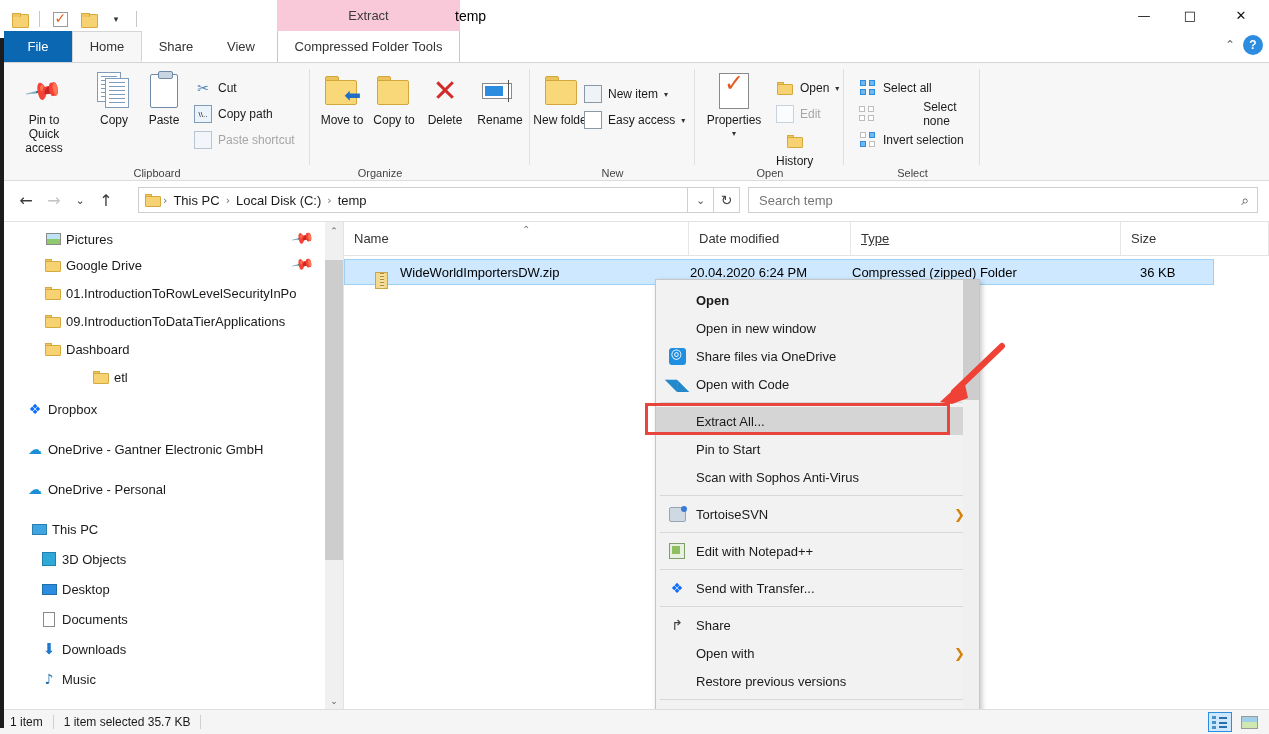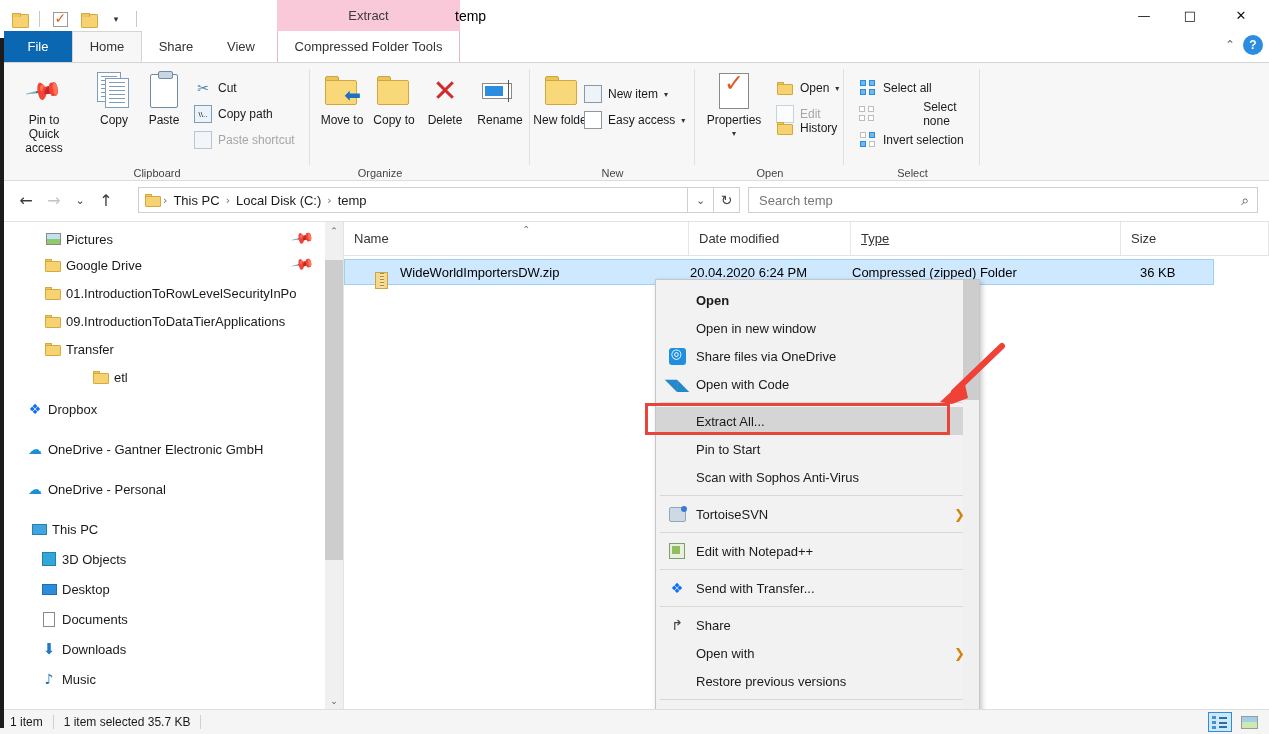--- a/index.html
+++ b/index.html
@@ -472,21 +472,21 @@
               <span class="b"></span>
             </span>
           </span>
         <span>Open</span>
         <span class="caret">▾</span>
       </div>
       <div class="smallbtn disabled" style="left:80px; top:40px;">
         <span class="ic" style="border:1px solid #c8d2dc;background:#fafcfe;"></span>
         <span>Edit</span>
       </div>
-      <div class="smallbtn" style="left:80px; top:54px;">
+      <div class="smallbtn" style="left:80px; top:72px;flex-direction:column;">
         <span class="ic">
             <span class="mini-folder">
               <span class="t"></span>
               <span class="b"></span>
             </span>
           </span>
         <span>History</span>
       </div>
       <div class="glabel">Open</div>
       <div class="gsep"></div>
@@ -596,21 +596,21 @@
         </span>
         <span style="padding-left:24px;">09.IntroductionToDataTierApplications</span>
       </div>
       <div class="navitem" style="top:114px;padding-left:42px;">
         <span class="ic" style="position:absolute;left:42px;">
           <span class="mini-folder">
               <span class="t"></span>
               <span class="b"></span>
             </span>
         </span>
-        <span style="padding-left:24px;">Transfer</span>
+        <span style="padding-left:24px;">Dashboard</span>
       </div>
       <div class="navitem" style="top:142px;padding-left:42px;margin-left:48px;">
         <span class="ic" style="position:absolute;left:42px;">
           <span class="mini-folder">
               <span class="t"></span>
               <span class="b"></span>
             </span>
         </span>
         <span style="padding-left:24px;">etl</span>
       </div>

